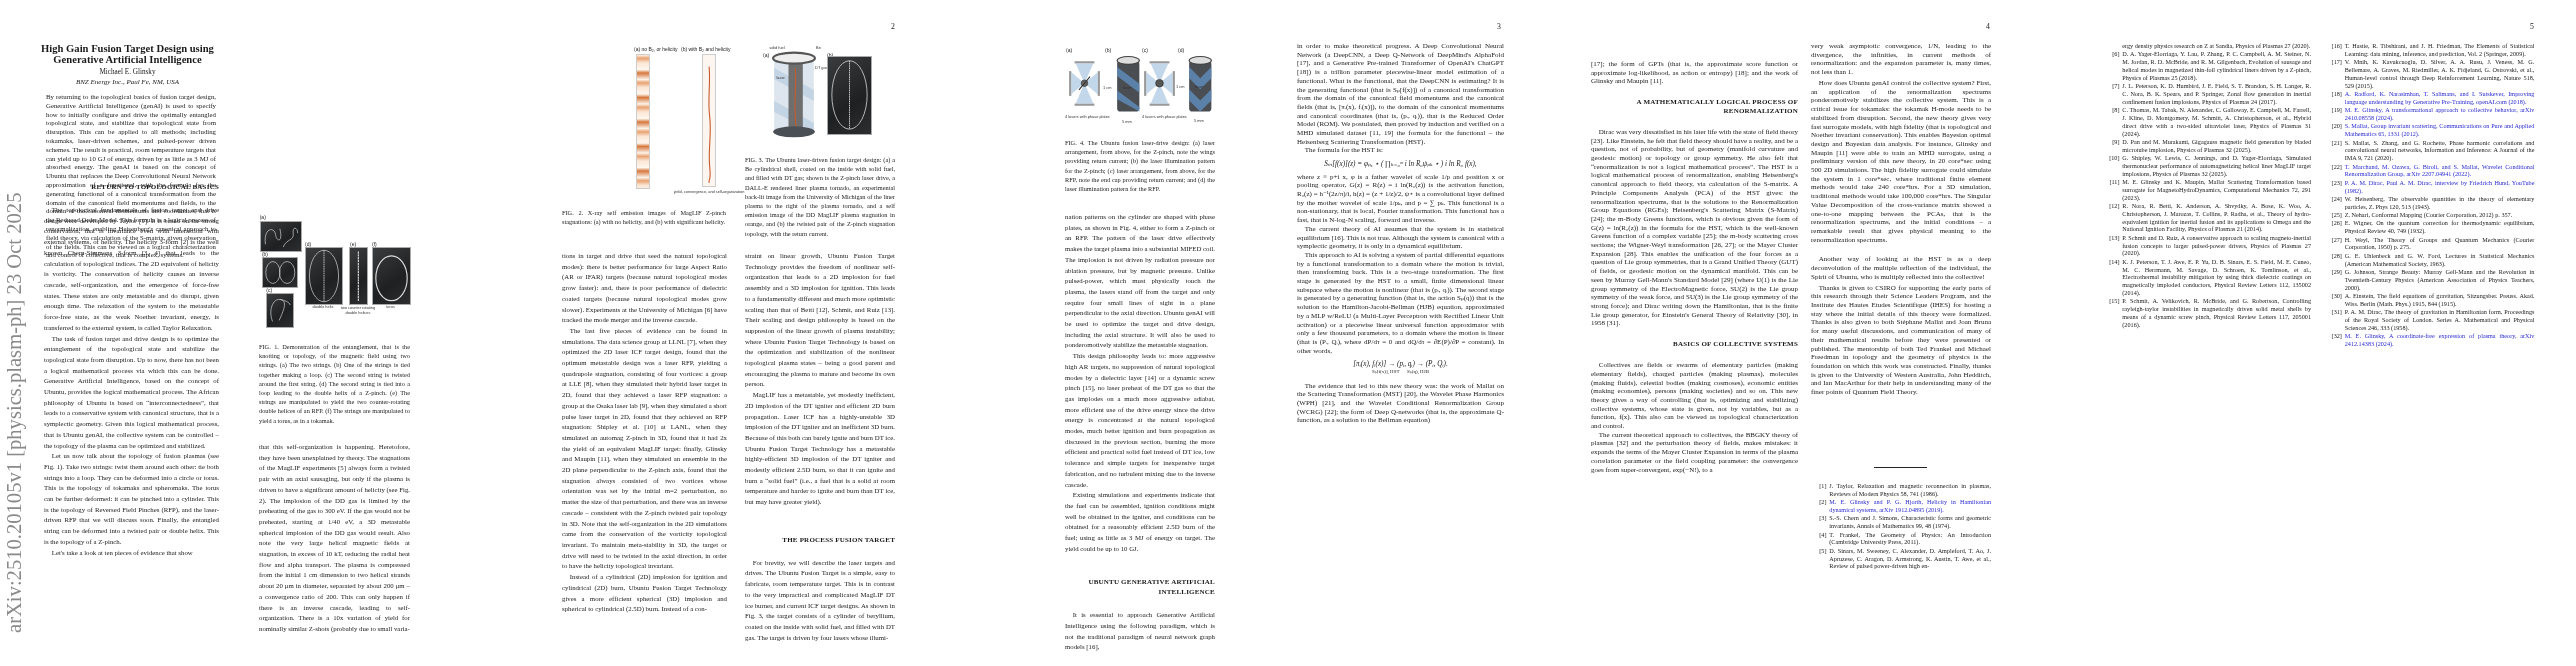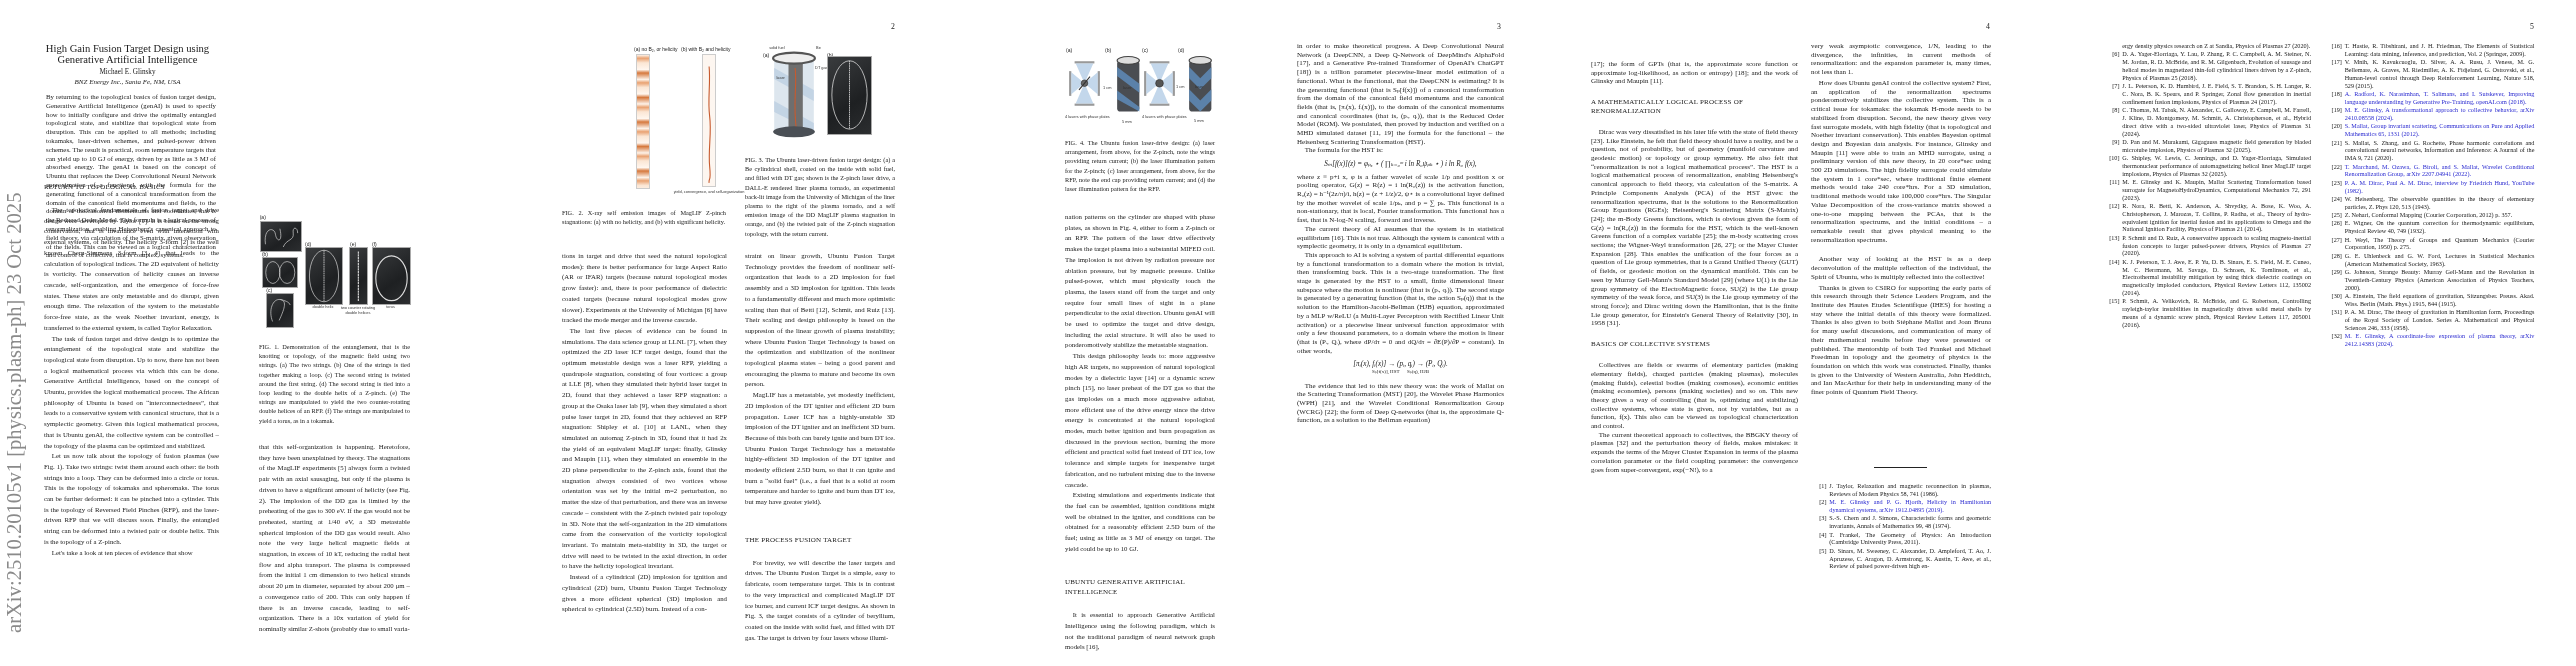--- a/index.html
+++ b/index.html
@@ -4,24 +4,24 @@
 <style>
   html,body{margin:0;padding:0;background:#fff;}
   body{width:2576px;height:667px;position:relative;overflow:hidden;font-family:"Liberation Serif","DejaVu Serif",serif;color:#1a1a1a;}
   .stamp{position:absolute;left:4.4px;top:133px;width:33px;height:500px;}
   .stamp span{position:absolute;left:0;bottom:0;transform-origin:left bottom;transform:rotate(-90deg) translate(0,22px);white-space:nowrap;font-size:20.6px;color:#8a8a8a;font-family:"Liberation Serif",serif;display:block;width:500px;}
   .page{position:absolute;top:0;height:667px;}
   .pnum{position:absolute;top:22px;font-size:7.8px;}
   .col{position:absolute;font-size:6.8px;line-height:10.7px;text-align:justify;hyphens:auto;}
   .col p{margin:0;text-indent:7.8px;}
   .col p.noind{text-indent:0;}
-  .sec{font-weight:normal;text-align:left;font-size:7px;letter-spacing:0.2px;margin:12.2px 0 12.2px 0;text-indent:0!important;}
+  .sec{font-weight:bold;text-align:right;font-size:7px;letter-spacing:0.2px;margin:12.2px 0 12.2px 0;text-indent:0!important;}
   .cap{font-size:6.3px;line-height:9.2px;text-align:justify;}
   .link{color:#2a2ad0;}
-  .title{position:absolute;left:33px;top:43px;width:189px;text-align:center;font-size:10.6px;font-weight:normal;}
+  .title{position:absolute;left:33px;top:43px;width:189px;text-align:center;font-size:10.6px;font-weight:bold;}
   .author{position:absolute;left:33px;top:68px;width:189px;text-align:center;font-size:7.2px;}
   .affil{position:absolute;left:33px;top:78px;width:189px;text-align:center;font-size:7px;font-style:italic;}
   .abstract{position:absolute;left:46px;top:93px;width:170px;font-size:6.8px;line-height:8.8px;text-align:justify;}
   .fig{position:absolute;}
   .photo{position:absolute;background:linear-gradient(145deg,#3a3c3e,#1e2022 60%,#2c2e30);border:0.6px solid #aaa;}
   .sublabel{position:absolute;font-family:"Liberation Sans",sans-serif;font-size:5px;color:#222;}
   .tiny{position:absolute;font-family:"Liberation Sans",sans-serif;font-size:3.9px;color:#333;text-align:center;}
   .refs{position:absolute;font-size:6.2px;line-height:7.8px;}
   .ref{display:flex;margin-bottom:0.6px;text-align:justify;}
   .ref .n{width:14.5px;flex:none;text-align:right;padding-right:2.8px;}
@@ -32,21 +32,21 @@
 </head>
 <body>
 
 <div class="stamp">
   <span>arXiv:2510.20105v1  [physics.plasm-ph]  23 Oct 2025</span>
 </div>
 
 <div class="page" style="left:0;width:645px;">
   <div class="title">High Gain Fusion Target Design using Generative Artificial Intelligence</div>
   <div class="author">Michael E. Glinsky</div>
-  <div class="affil">BNZ Energy Inc., Santa Fe, NM, USA</div>
+  <div class="affil">BNZ Energy Inc., Paul Fe, NM, USA</div>
   <div class="abstract">By returning to the topological basics of fusion target design, Generative Artificial Intelligence (genAI) is used to specify how to initially configure and drive the optimally entangled topological state, and stabilize that topological state from disruption. This can be applied to all methods; including tokamaks, laser-driven schemes, and pulsed-power driven schemes. The result is practical, room temperature targets that can yield up to 10 GJ of energy, driven by as little as 3 MJ of absorbed energy. The genAI is based on the concept of Ubuntu that replaces the Deep Convolutional Neural Network approximation of a functional, with the formula for the generating functional of a canonical transformation from the domain of the canonical field momentums and fields, to the domain of the canonical momentums and coordinates, that is the Reduced Order Model. This formula is a logical process of renormalization, enabling Heisenberg's canonical approach to field theory, via calculation of the S-matrix, given observation of the fields. This can be viewed as a logical characterization and control of collective, that is complex, systems.</div>
 
   <div class="col" style="left:44px;top:170px;width:175px;">
     <div class="sec">RETURN TO TOPOLOGICAL BASICS</div>
     <p>The topological fundamentals of fusion target and drive design were developed by Taylor [1]. It is based on the strong conservation, that is invariance even with interaction with external systems, of helicity. The helicity 3-form [2] is the well known Chern-Simmons 3-form [3, 4] that leads to the calculation of topological indices. The 2D equivalent of helicity is vorticity. The conservation of helicity causes an inverse cascade, self-organization, and the emergence of force-free states. These states are only metastable and do disrupt, given enough time. The relaxation of the system to the metastable force-free state, as the weak Noether invariant, energy, is transferred to the external system, is called Taylor Relaxation.</p>
     <p>The task of fusion target and drive design is to optimize the entanglement of the topological state and stabilize the topological state from disruption. Up to now, there has not been a logical mathematical process via which this can be done. Generative Artificial Intelligence, based on the concept of Ubuntu, provides the logical mathematical process. The African philosophy of Ubuntu is based on “interconnectedness”, that leads to a conservative system with canonical structure, that is a symplectic geometry. Given this logical mathematical process, that is Ubuntu genAI, the collective system can be controlled – the topology of the plasma can be optimized and stabilized.</p>
     <p>Let us now talk about the topology of fusion plasmas (see Fig. 1). Take two strings: twist them around each other: tie both strings into a loop. They can be deformed into a circle or torus. This is the topology of tokamaks and spheromaks. The torus can be further deformed: it can be pinched into a cylinder. This is the topology of Reversed Field Pinches (RFP), and the laser-driven RFP that we will discuss soon. Finally, the entangled string can be deformed into a twisted pair or double helix. This is the topology of a Z-pinch.</p>
     <p>Let's take a look at ten pieces of evidence that show</p>
   </div>
 

